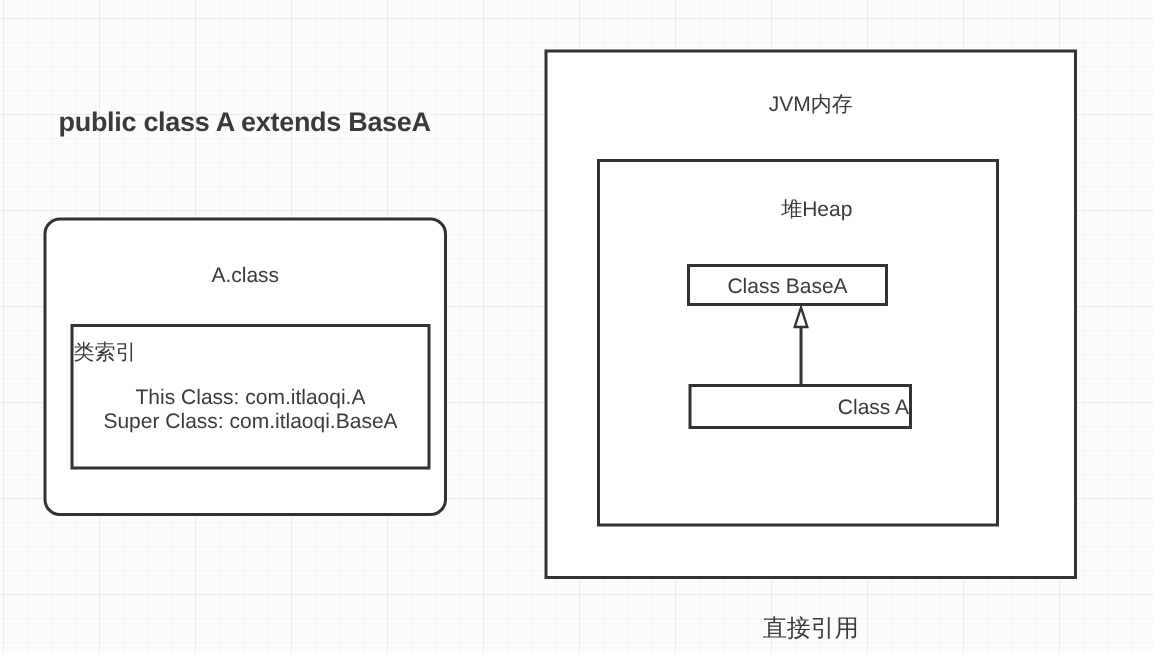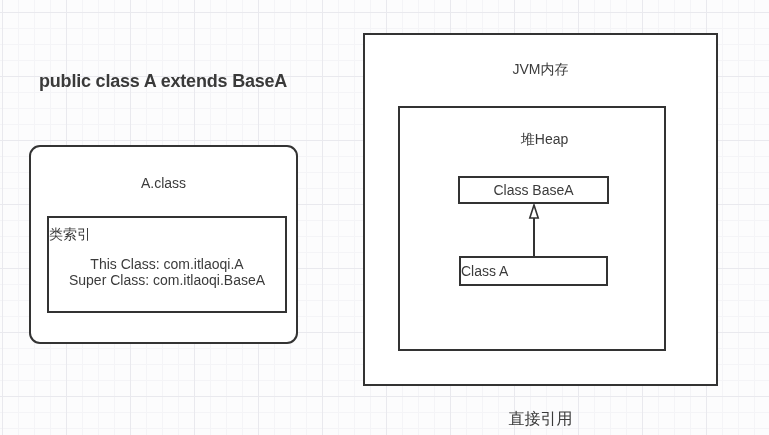--- a/index.html
+++ b/index.html
@@ -52,26 +52,26 @@
     font-size: 15px;
     color: #3b3b3b;
   }
   .symbolic-caption { left: 29px; width: 269px; top: 369px; }
   .direct-caption { left: 363px; width: 355px; top: 409px; font-size: 16px; }
   .jvm-box { left: 363px; top: 33px; width: 355px; height: 353px; }
   .jvm-label { margin-top: 26px; text-align: center; font-size: 14px; }
   .heap-box { left: 33px; top: 71px; width: 268px; height: 245px; padding-left: 25px; }
   .heap-label { margin-top: 23px; text-align: center; font-size: 14px; }
   .basea-box {
-    left: 58px; top: 68px; width: 151px; height: 28px;
+    left: 58px; top: 68px; width: 134px; height: 28px;
     text-align: center; font-size: 14px; line-height: 24px;
   }
   .classa-box {
     left: 59px; top: 148px; width: 149px; height: 30px;
-    text-align: left; font-size: 14px; line-height: 26px;
+    text-align: right; font-size: 14px; line-height: 26px;
   }
   .arrow-svg {
     position: absolute;
     left: 126px;
     top: 96px;
     width: 16px;
     height: 54px;
   }
 </style>
 </head>

